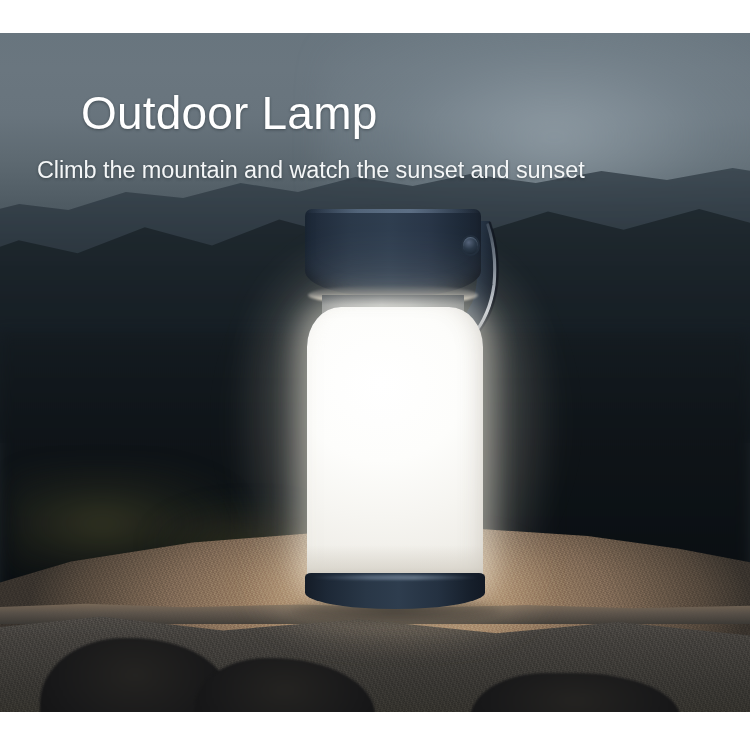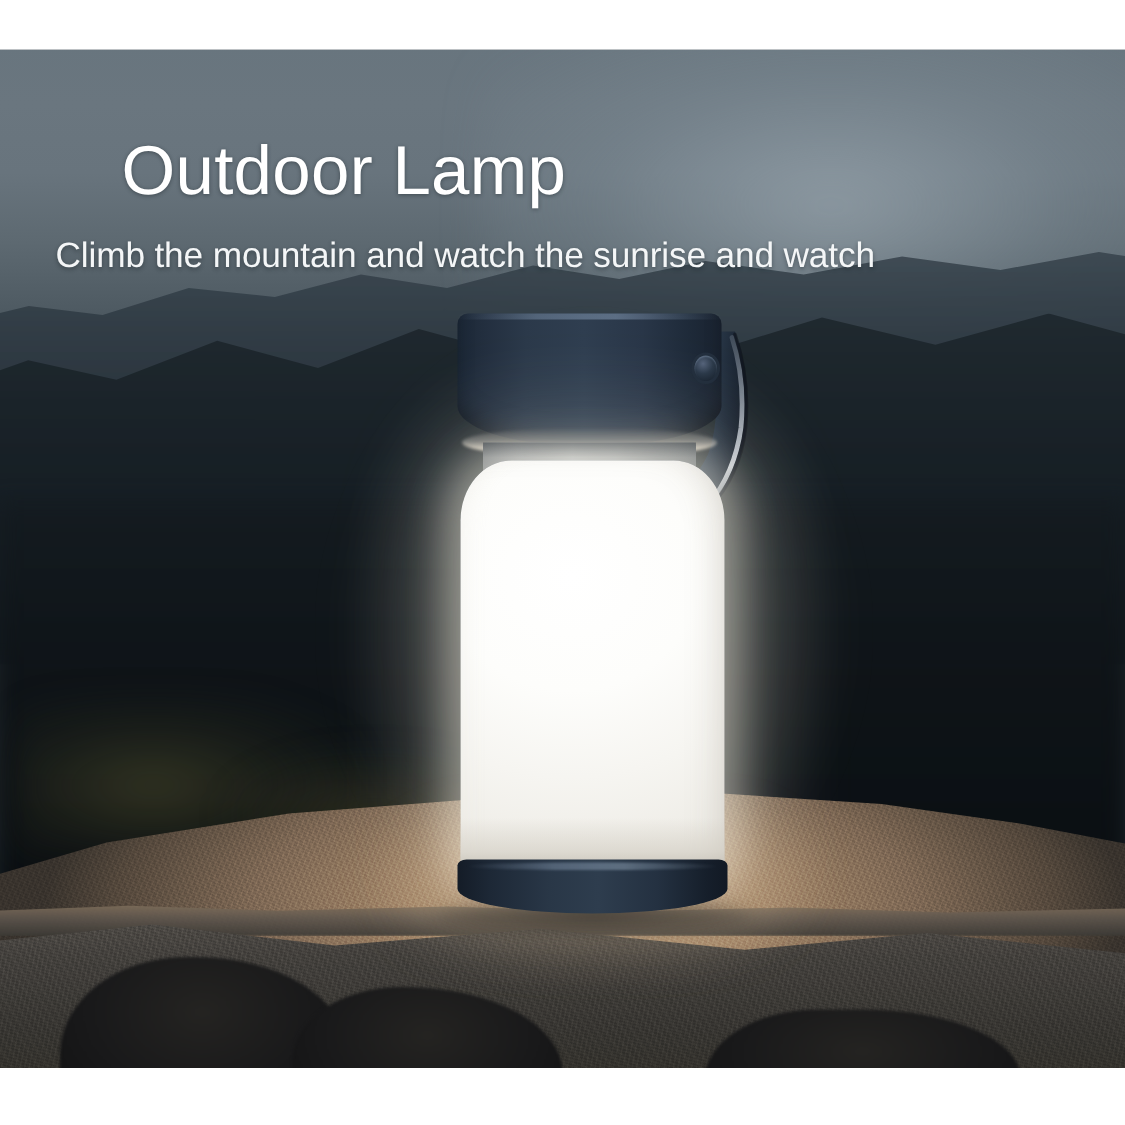--- a/index.html
+++ b/index.html
@@ -516,20 +516,20 @@
       <div class="diffuser"></div>
       <div class="diffuser-bottom-shade"></div>
 
       <div class="base-shadow"></div>
       <div class="base"></div>
       <div class="base-hi"></div>
 
     </div>
 
     <div class="headline">Outdoor Lamp</div>
-    <div class="subline">Climb the mountain and watch the sunrise and watch</div>
+    <div class="subline">Climb the mountain and watch the sunset and sunset</div>
 
   </div>
 
   <div class="band band-top"></div>
   <div class="band band-bottom"></div>
 
 </div>
 
 </body></html>

